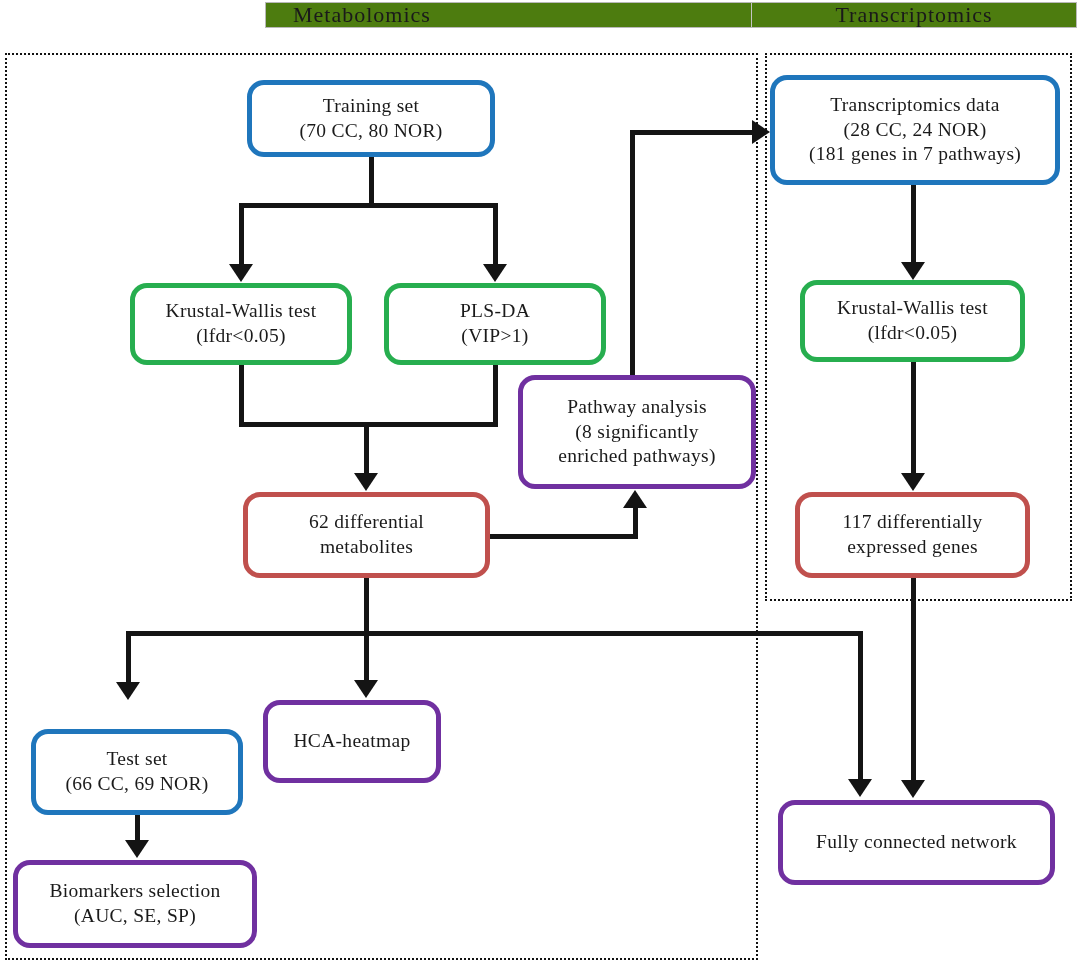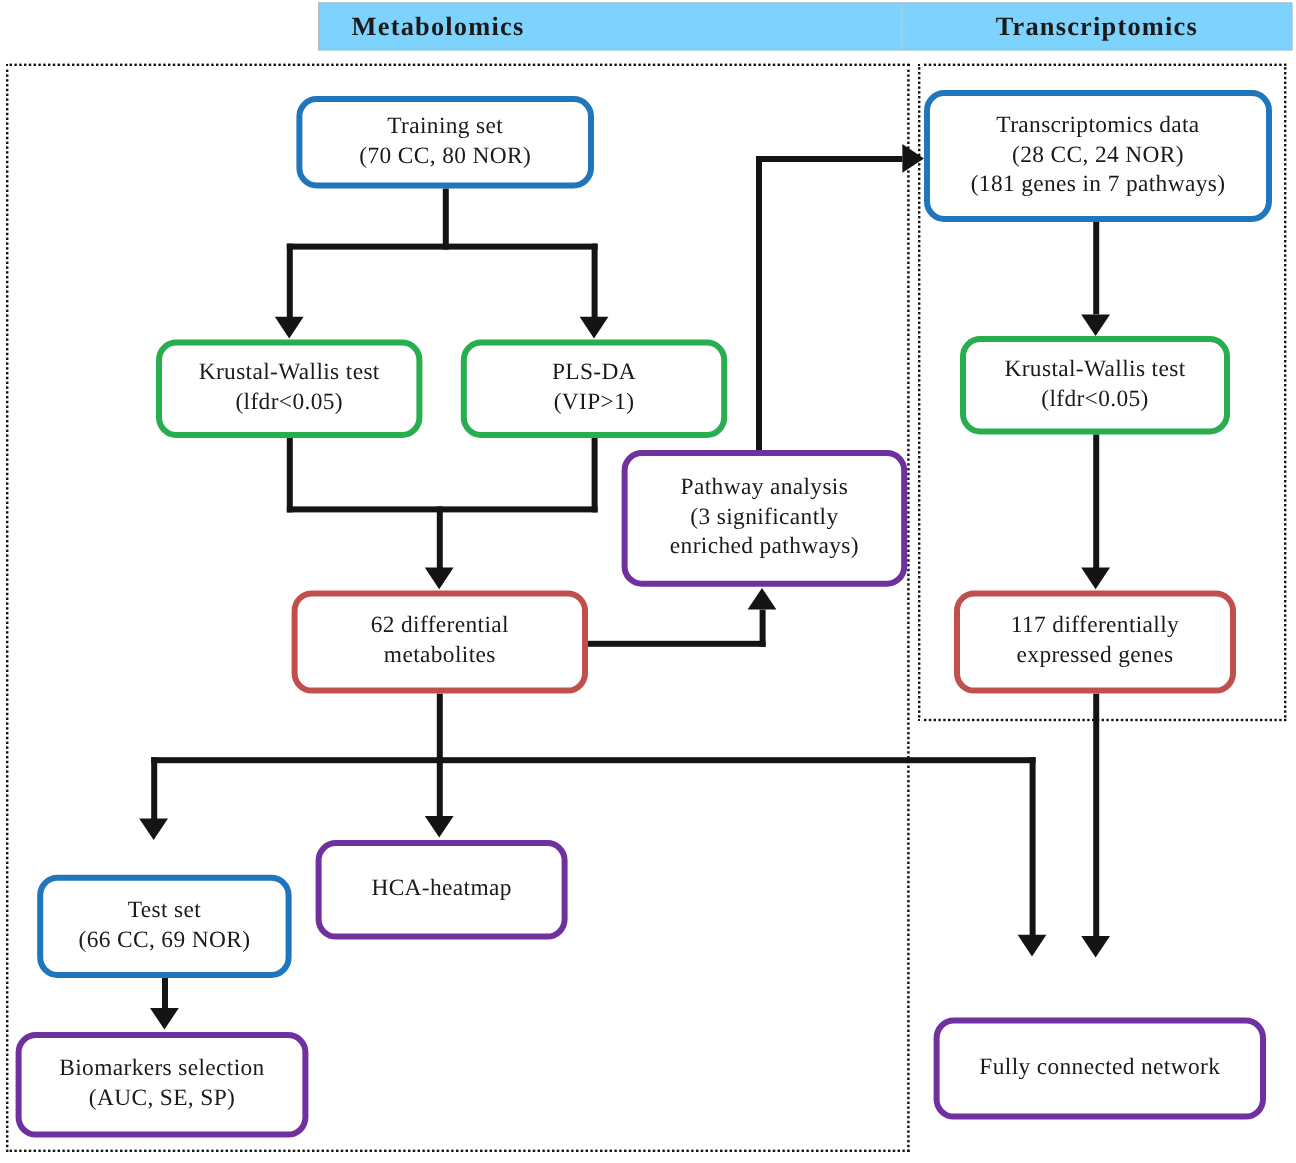--- a/index.html
+++ b/index.html
@@ -2,22 +2,22 @@
 <html style="--arrow: #141414;"><head>
 <meta charset="utf-8">
 <style>
   html,body{margin:0;padding:0;background:#ffffff;}
   #canvas{
     position:relative;width:1080px;height:969px;background:#ffffff;overflow:hidden;
     font-family:"Liberation Serif","DejaVu Serif",serif;color:#1a1a1a;
   }
   
   .hdr{
-    position:absolute;left:265px;top:2px;width:812px;height:40px;
-    border:1px solid #b9b9b9;background:#7dd3fc;display:flex;box-sizing:border-box;font-weight:bold;
+    position:absolute;left:265px;top:2px;width:812px;height:26px;
+    border:1px solid #b9b9b9;background:#4d7c0f;display:flex;box-sizing:border-box;
   }
   .hdr-cell{display:flex;align-items:center;font-size:22px;letter-spacing:1px;}
   .hdr-cell.left{width:485px;padding-left:27px;box-sizing:border-box;}
   .hdr-cell.right{flex:1;justify-content:center;border-left:1px solid #c4c4c4;}
   
   .region{position:absolute;border:2px dotted #111;background:transparent;box-sizing:border-box;}
   #region-metabolomics{left:5px;top:53px;width:753px;height:907px;}
   #region-transcriptomics{left:765px;top:53px;width:307px;height:548px;}
   
   .node{
@@ -28,21 +28,21 @@
   }
   #node-training-set        {left:247px;top:80px; width:248px;height:77px;}
   #node-transcriptomics-data{left:770px;top:75px; width:290px;height:110px;}
   #node-kruskal-metab       {left:130px;top:283px;width:222px;height:82px;}
   #node-pls-da              {left:384px;top:283px;width:222px;height:82px;}
   #node-kruskal-trans       {left:800px;top:280px;width:225px;height:82px;}
   #node-pathway-analysis    {left:518px;top:375px;width:238px;height:114px;}
   #node-diff-metabolites    {left:243px;top:492px;width:247px;height:86px;}
   #node-diff-genes          {left:795px;top:492px;width:235px;height:86px;}
   #node-test-set            {left:31px; top:702px;width:212px;height:86px;margin-top:27px;}
-  #node-hca-heatmap         {left:263px;top:700px;width:210px;height:83px;}
+  #node-hca-heatmap         {left:263px;top:700px;width:178px;height:83px;}
   #node-biomarkers          {left:13px; top:860px;width:244px;height:88px;}
   #node-network             {left:778px;top:800px;width:277px;height:85px;}
   
   :root{--arrow:#141414;}
   .seg{position:absolute;background:var(--arrow);}
   .ah{position:absolute;width:0;height:0;}
   .ah-d{border-left:12px solid transparent;border-right:12px solid transparent;border-top:18px solid var(--arrow);}
   .ah-u{border-left:12px solid transparent;border-right:12px solid transparent;border-bottom:18px solid var(--arrow);}
   .ah-r{border-top:12px solid transparent;border-bottom:12px solid transparent;border-left:18px solid var(--arrow);}
 </style>
@@ -121,21 +121,21 @@
     <span>(VIP&gt;1)</span>
   </div>
 
   <div class="node" id="node-kruskal-trans" style="border-color: rgb(39, 174, 79);">
     <span>Krustal-Wallis test</span>
     <span>(lfdr&lt;0.05)</span>
   </div>
 
   <div class="node" id="node-pathway-analysis" style="border-color: rgb(112, 48, 160);">
     <span>Pathway analysis</span>
-    <span>(3 significantly</span>
+    <span>(8 significantly</span>
     <span>enriched pathways)</span>
   </div>
 
   <div class="node" id="node-diff-metabolites" style="border-color: rgb(192, 80, 77);">
     <span>62 differential</span>
     <span>metabolites</span>
   </div>
 
   <div class="node" id="node-diff-genes" style="border-color: rgb(192, 80, 77);">
     <span>117 differentially</span>
@@ -149,17 +149,17 @@
 
   <div class="node" id="node-hca-heatmap" style="border-color: rgb(112, 48, 160);">
     <span>HCA-heatmap</span>
   </div>
 
   <div class="node" id="node-biomarkers" style="border-color: rgb(112, 48, 160);">
     <span>Biomarkers selection</span>
     <span>(AUC, SE, SP)</span>
   </div>
 
-  <div class="node" id="node-network" style="border-color: rgb(112, 48, 160); margin-top: 48px;">
+  <div class="node" id="node-network" style="border-color: rgb(112, 48, 160);">
     <span>Fully connected network</span>
   </div>
 
 </div>
 
 </body></html>

